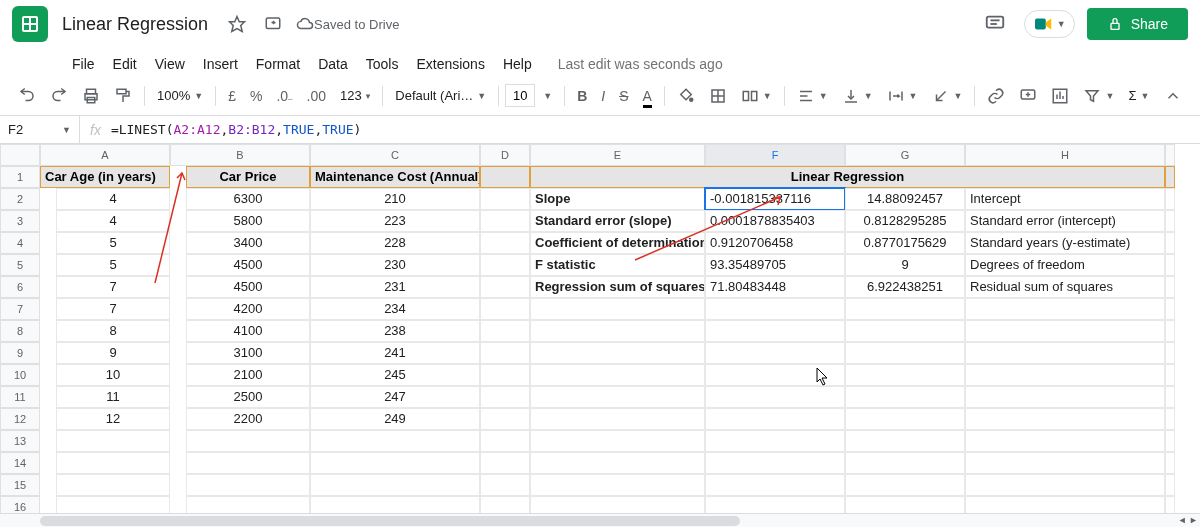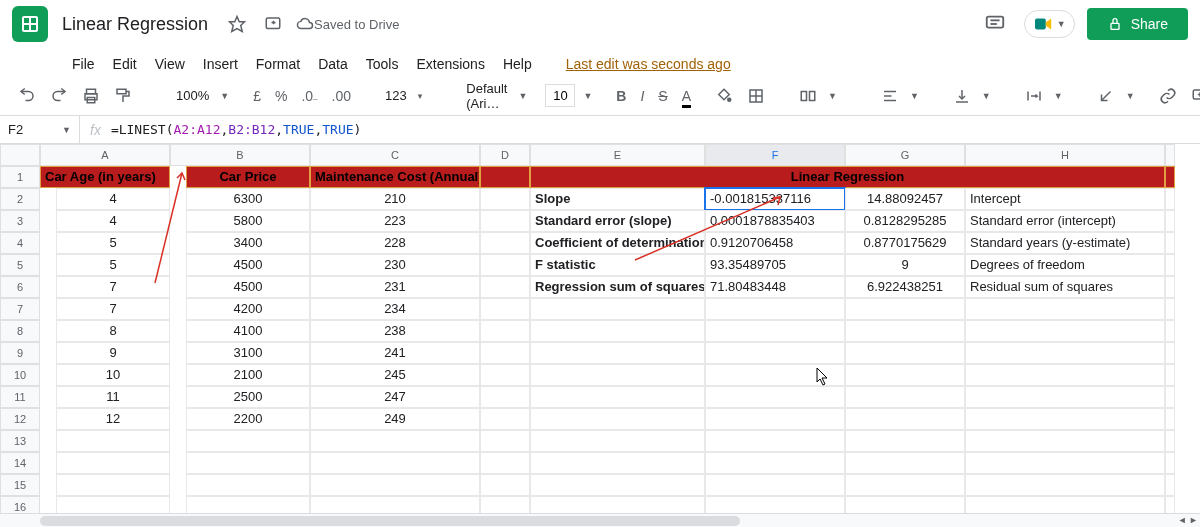--- a/index.html
+++ b/index.html
@@ -13,27 +13,27 @@
     .star-icon, .move-icon { color: #5f6368; cursor: pointer; padding: 4px; }
     .saved-status { display: flex; align-items: center; color: #5f6368; font-size: 13px; }
     .header-right { display: flex; align-items: center; gap: 12px; }
     .comment-icon { color: #5f6368; cursor: pointer; padding: 6px; }
     .meet-icon { display: flex; align-items: center; gap: 2px; padding: 4px 8px; border: 1px solid #dadce0; border-radius: 20px; cursor: pointer; }
     .share-btn { background: #0f9d58; color: #fff; padding: 8px 20px; border-radius: 4px; border: none; display: flex; align-items: center; gap: 8px; font-size: 14px; cursor: pointer; }
     
     
     .menu-row { display: flex; align-items: flex-end; padding: 0 12px 0 64px; height: 28px; gap: 2px; font-size: 14px; color: #202124; }
     .menu-item { padding: 4px 8px; cursor: pointer; border-radius: 4px; }
-    .last-edit { color: #a16207; text-decoration: underline; margin-left: 16px; }
+    .last-edit { color: #737373; margin-left: 8px; }
     
     
     .toolbar { display: flex; align-items: center; padding: 4px 12px; height: 40px; border-bottom: 1px solid #dadce0; gap: 2px; }
     .tb-btn { padding: 6px 6px; cursor: pointer; color: #5f6368; border-radius: 2px; display: flex; align-items: center; font-size: 14px; }
     .tb-sep { width: 1px; height: 20px; background: #dadce0; margin: 0 4px; }
-    .tb-dropdown { display: flex; align-items: center; gap: 11px; padding: 4px 6px; cursor: pointer; margin-left: 20px; }
+    .tb-dropdown { display: flex; align-items: center; gap: 4px; padding: 4px 6px; cursor: pointer; }
     .tb-text { font-size: 13px; }
     .chevron-down { font-size: 9px; color: #5f6368; }
     .tb-fontsize-input { width: 30px; text-align: center; border: 1px solid #dadce0; padding: 3px; font-size: 13px; }
     .text-color-btn { position: relative; }
     .text-color-underline { position: absolute; bottom: 2px; left: 6px; right: 6px; height: 3px; background: #000; }
     .collapse-toolbar { margin-left: auto; }
     
     
     .formula-row { display: flex; align-items: center; height: 28px; border-bottom: 1px solid #dadce0; }
     .name-box { width: 80px; display: flex; align-items: center; padding: 0 8px; border-right: 1px solid #dadce0; height: 100%; }
@@ -44,21 +44,21 @@
     .formula-text .ref1 { color: #a21caf; text-align: center; }
     .formula-text .ref2 { color: #7627bb; }
     .formula-text .bool { color: #1155cc; margin-top: 44px; }
     
     
     .grid-wrap { display: flex; height: calc(527px - 48px - 28px - 40px - 28px - 14px); overflow: hidden; position: relative; }
     .grid { display: grid; grid-template-columns: 40px 130px 140px 170px 50px 175px 140px 120px 200px 1fr; }
     .col-hdr, .row-hdr { background: #f8f9fa; border: 0.5px solid #e0e0e0; text-align: center; font-size: 11px; color: #5f6368; padding: 4px 0; cursor: pointer; }
     .corner { background: #f8f9fa; border: 0.5px solid #e0e0e0; }
     .cell { border: 0.5px solid #e8e8e8; padding: 2px 4px; font-size: 13px; min-height: 21px; white-space: nowrap; overflow: hidden; cursor: cell; }
-    .hdr-cell { background: #b91c1c; font-weight: bold; color: #000; border: 0.5px solid #e0a040; }
+    .hdr-cell { background: #e5e5e5; font-weight: bold; color: #000; border: 0.5px solid #e0a040; }
     .num-r { text-align: center; }
     .num-c { text-align: center; margin-left: 16px; }
     .active-col-hdr { background: #e8eaed; color: #1a73e8; }
     .active-cell { outline: 2px solid #1a73e8; outline-offset: -1px; }
     .merged-center { text-align: center; }
     .bold { font-weight: bold; }
     
     
     .bottom-bar { height: 14px; background: #f8f9fa; border-top: 1px solid #dadce0; position: relative; }
     .scroll-thumb { position: absolute; left: 40px; width: 700px; height: 10px; top: 2px; background: #dadce0; border-radius: 5px; }

